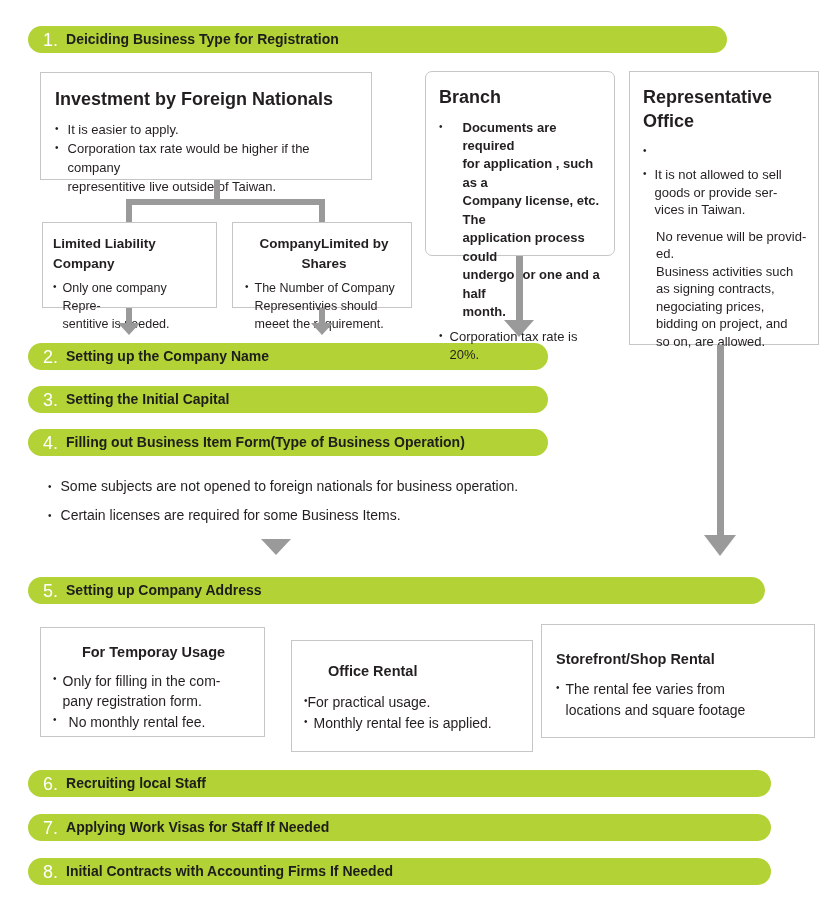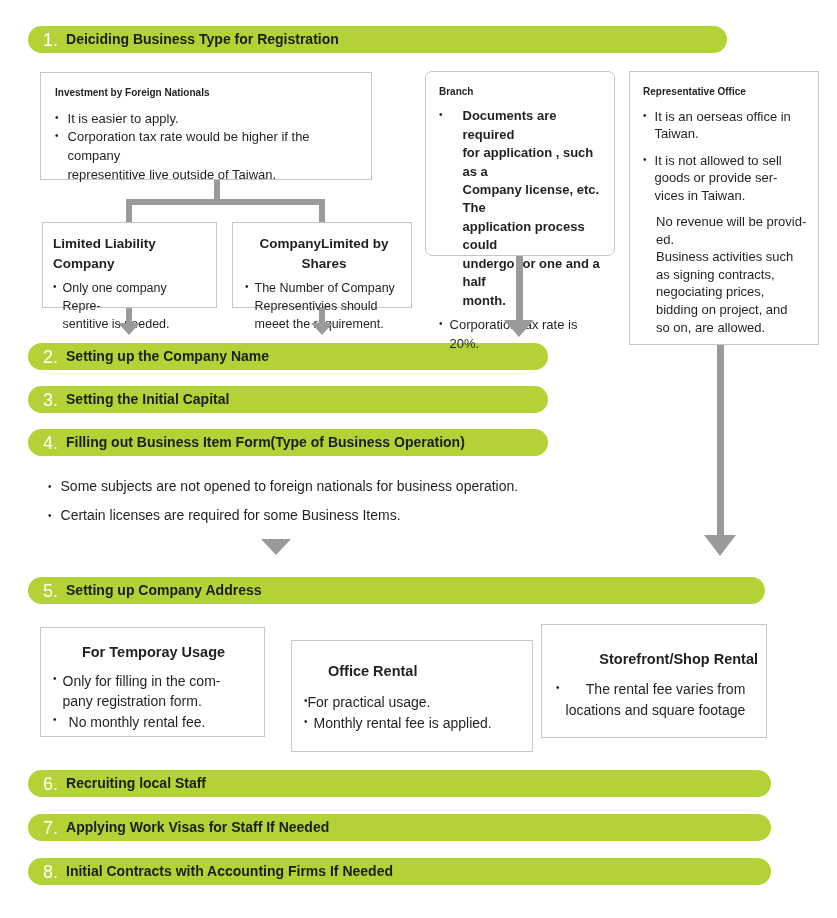--- a/index.html
+++ b/index.html
@@ -13,21 +13,21 @@
     display:flex; align-items:center; padding-left:15px; box-sizing:border-box;
   }
   .banner .num { color:#ffffff; font-size:18px; font-weight:400; margin-right:8px; line-height:1; }
   .banner .label { color:#1d1d1b; font-size:14px; font-weight:600; line-height:1; padding-bottom:1px; }
 
   
   .box {
     position:absolute; background:#ffffff; border:1px solid #c6c6c6;
     box-sizing:border-box; color:#231f20;
   }
-  .box-title { font-size:10px; font-weight:600; color:#231f20; }
+  .box-title { font-size:18px; font-weight:600; color:#231f20; }
   .bi { display:flex; align-items:flex-start; }
   .bi .dot { flex:0 0 auto; font-size:10px; line-height:inherit; padding-top:1px; }
   .bi .txt { white-space:pre-line; }
   .note { white-space:pre-line; }
 
   
   .bar { position:absolute; background:#9a9a9a; }
   .head { position:absolute; width:0; height:0; border-style:solid; border-color:#9a9a9a transparent transparent transparent; }
 
   
@@ -99,22 +99,20 @@
     <div class="bi" style="margin-top:6px;">
         <span class="dot">•</span>
         <span class="txt" style="margin-left:7px;">Corporation tax rate is 20%.</span>
       </div>
   </div>
 
   <div class="box" style="left:629px;top:71px;width:190px;height:274px;padding:13px 8px 10px 13px;font-size:13px;line-height:1.35;">
     <div class="box-title" style="margin-bottom:9px;">Representative Office</div>
     <div class="bi">
         <span class="dot">•</span>
-        <span class="txt" style="margin-left:8px;">It is an oerseas office in
-Taiwan.</span>
       </div>
     <div class="bi" style="margin-top:9px;">
         <span class="dot">•</span>
         <span class="txt" style="margin-left:8px;">It is not allowed to sell
 goods or provide ser-
 vices in Taiwan.</span>
       </div>
     <div class="note" style="margin-top:9px;margin-left:13px;">No revenue will be provid-
 ed.
 Business activities such
@@ -187,21 +185,21 @@
     <div class="bi">
         <span class="dot">•</span>
         <span class="txt" style="">For practical usage.</span>
       </div>
     <div class="bi">
         <span class="dot">•</span>
         <span class="txt" style="margin-left:6px;">Monthly rental fee is applied.</span>
       </div>
   </div>
 
-  <div class="box" style="left:541px;top:624px;width:226px;height:114px;padding:24px 8px 24px 14px;font-size:14px;line-height:1.5;text-align:right;">
+  <div class="box" style="left:541px;top:624px;width:274px;height:114px;padding:24px 8px 24px 14px;font-size:14px;line-height:1.5;">
     <div class="box-title" style="font-size:14.5px;margin-bottom:8px;">Storefront/Shop Rental</div>
     <div class="bi">
         <span class="dot">•</span>
         <span class="txt" style="margin-left:6px;">The rental fee varies from
 locations and square footage</span>
       </div>
   </div>
 
 </div>
 

